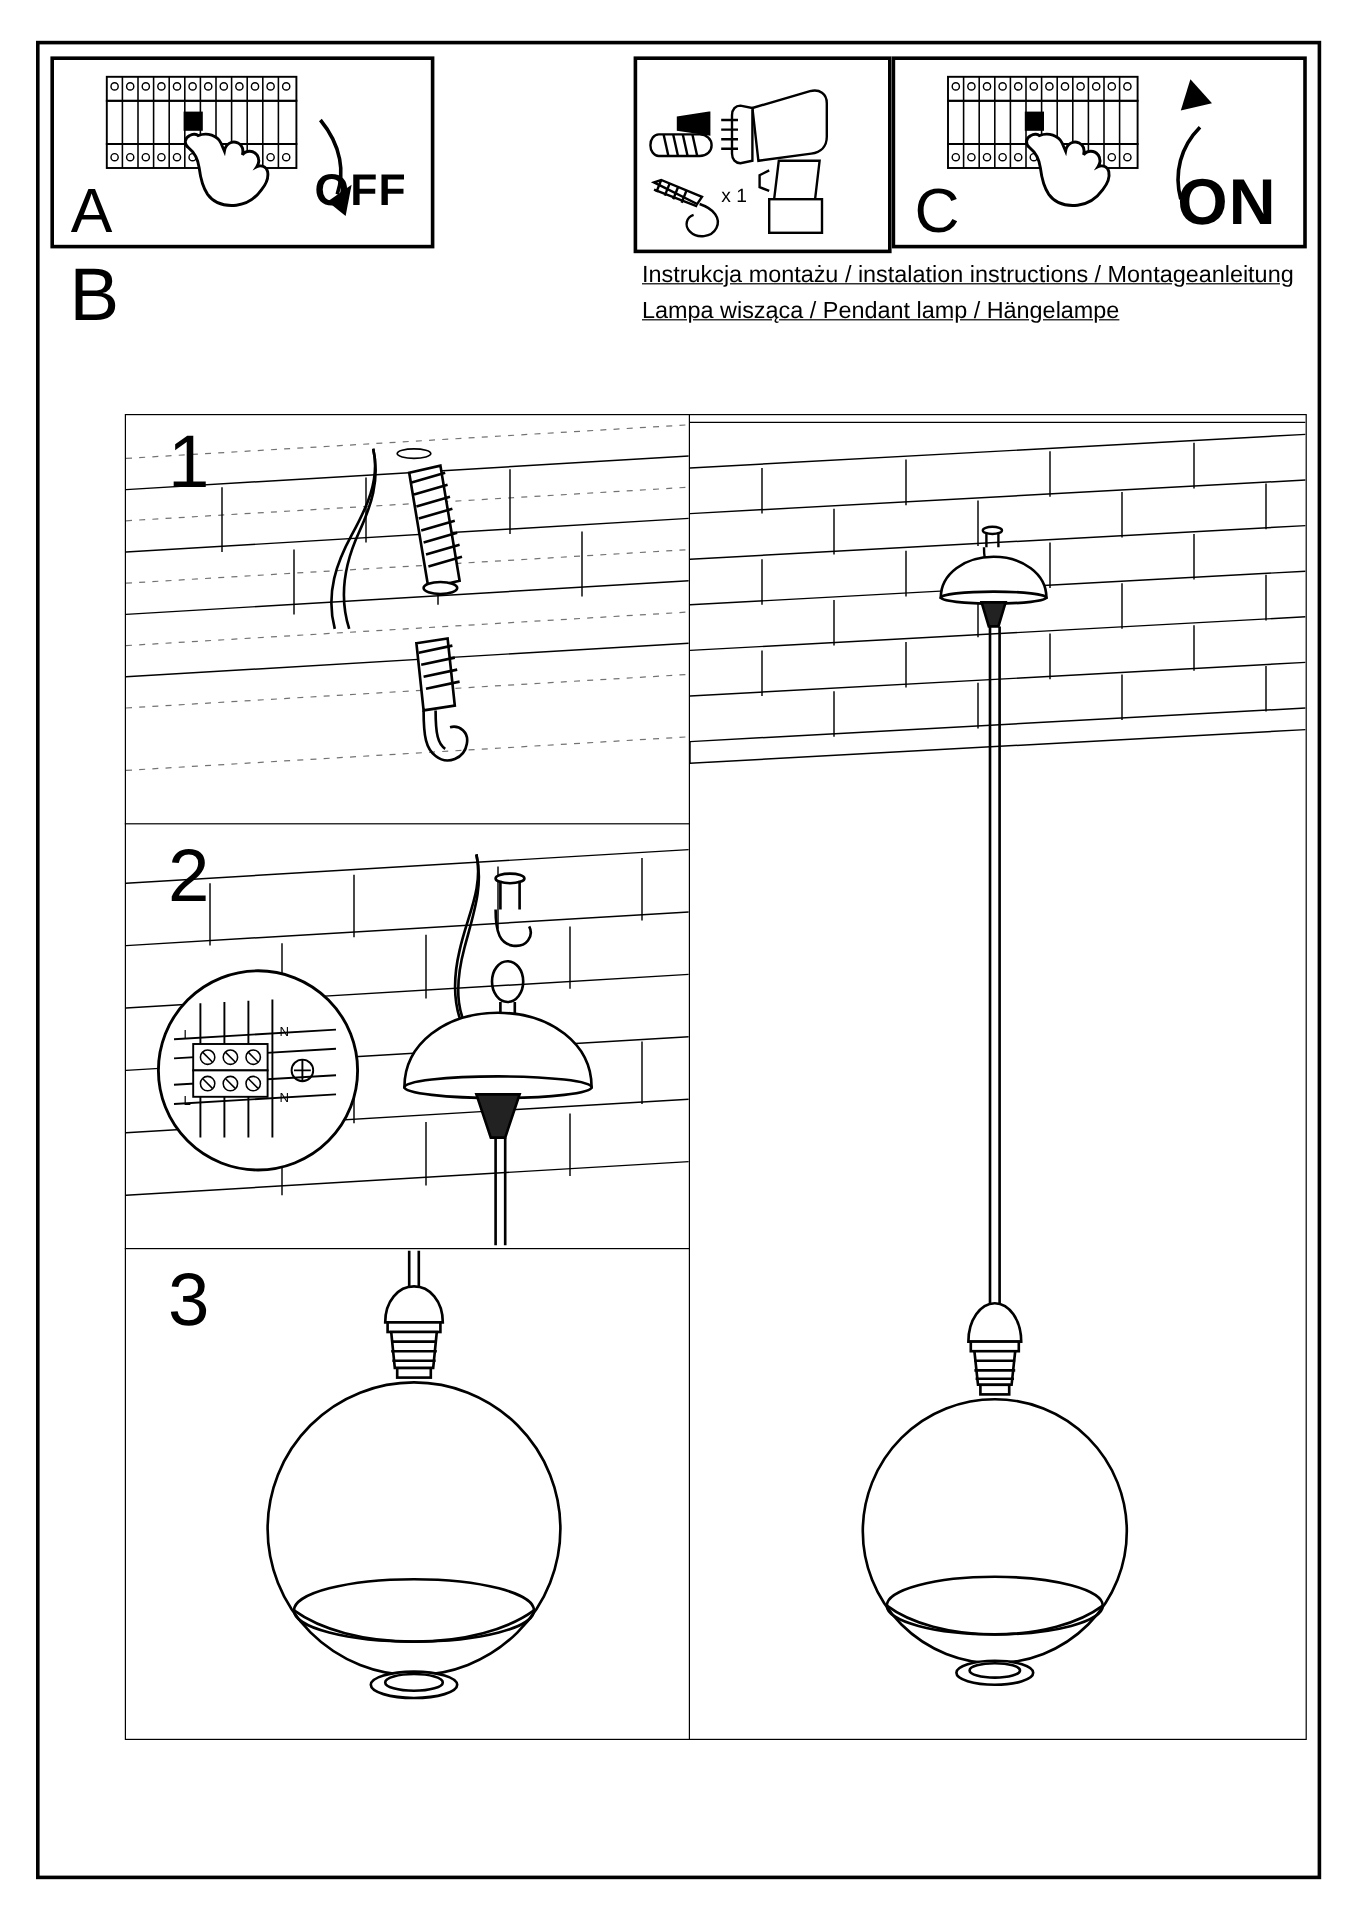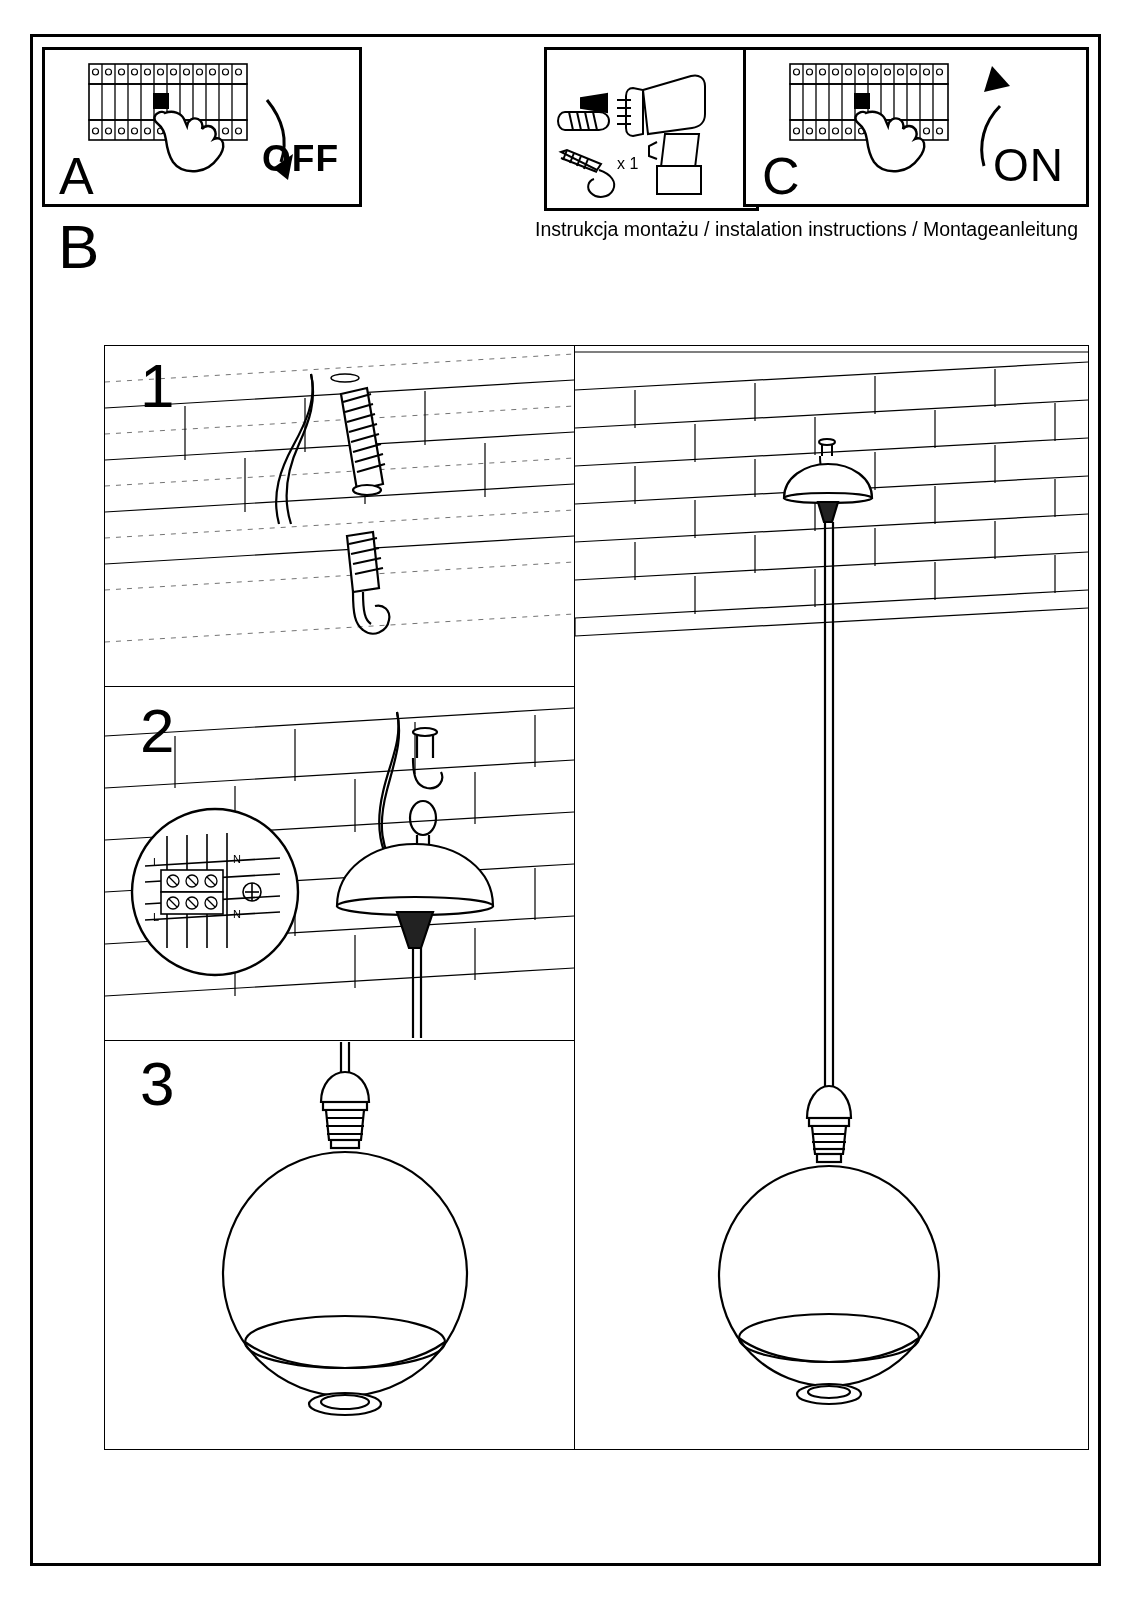--- a/index.html
+++ b/index.html
@@ -7,31 +7,31 @@
   #page{position:relative;width:1131px;height:1600px;background:#fff;overflow:hidden;}
   .frame{position:absolute;left:30px;top:34px;width:1071px;height:1532px;border:3px solid #000;box-sizing:border-box;}
   .box{position:absolute;border:3px solid #000;box-sizing:border-box;background:#fff;}
 
   
   #boxA{left:42px;top:47px;width:320px;height:160px;}
   #boxA .letter{position:absolute;left:14px;top:100px;font-size:52px;line-height:52px;}
   #boxA .word{position:absolute;right:20px;top:88px;font-size:37px;font-weight:bold;letter-spacing:1px;}
 
   
-  #boxDrill{left:528px;top:47px;width:215px;height:164px;margin-left:16px;}
+  #boxDrill{left:528px;top:47px;width:215px;height:164px;}
   #boxDrill .qty{position:absolute;left:70px;top:105px;font-size:16px;}
 
   
   #boxC{left:743px;top:47px;width:346px;height:160px;}
   #boxC .letter{position:absolute;left:16px;top:100px;font-size:52px;line-height:52px;}
-  #boxC .word{position:absolute;right:22px;top:88px;font-size:46px;font-weight:normal;letter-spacing:1px;}
+  #boxC .word{position:absolute;right:22px;top:88px;font-size:54px;font-weight:bold;letter-spacing:1px;}
 
   
   #titles{position:absolute;left:535px;top:214px;width:545px;}
-  #titles div{font-size:19.5px;line-height:30px;white-space:nowrap;}
+  #titles div{font-size:19.5px;line-height:30px;white-space:nowrap;text-decoration:underline;}
 
   
   #letterB{position:absolute;left:58px;top:216px;font-size:62px;line-height:62px;}
 
   
   #panel{left:104px;top:345px;width:985px;height:1105px;border:1px solid #000;}
   #panelDivV{position:absolute;left:574px;top:345px;width:1px;height:1105px;background:#000;}
   .hdivider{position:absolute;background:#000;height:1px;}
   #hd1{left:104px;top:686px;width:471px;}
   #hd2{left:104px;top:1040px;width:471px;}
@@ -207,20 +207,21 @@
         <path d="M238 116 c-6 -22 0 -44 16 -60"></path>
       </g>
       <polygon points="246,16 264,36 238,42" fill="#000"></polygon>
     </svg>
     <div class="letter">C</div>
     <div class="word">ON</div>
   </div>
 
   <div id="titles">
     <div>Instrukcja montażu / instalation instructions / Montageanleitung</div>
+    <div>Lampa wisząca / Pendant lamp / Hängelampe</div>
   </div>
 
   <div id="letterB">B</div>
 
   <div class="box" id="panel"></div>
   <div id="panelDivV"></div>
   <div class="hdivider" id="hd1"></div>
   <div class="hdivider" id="hd2"></div>
 
   <div class="stepnum" id="num1">1</div>

